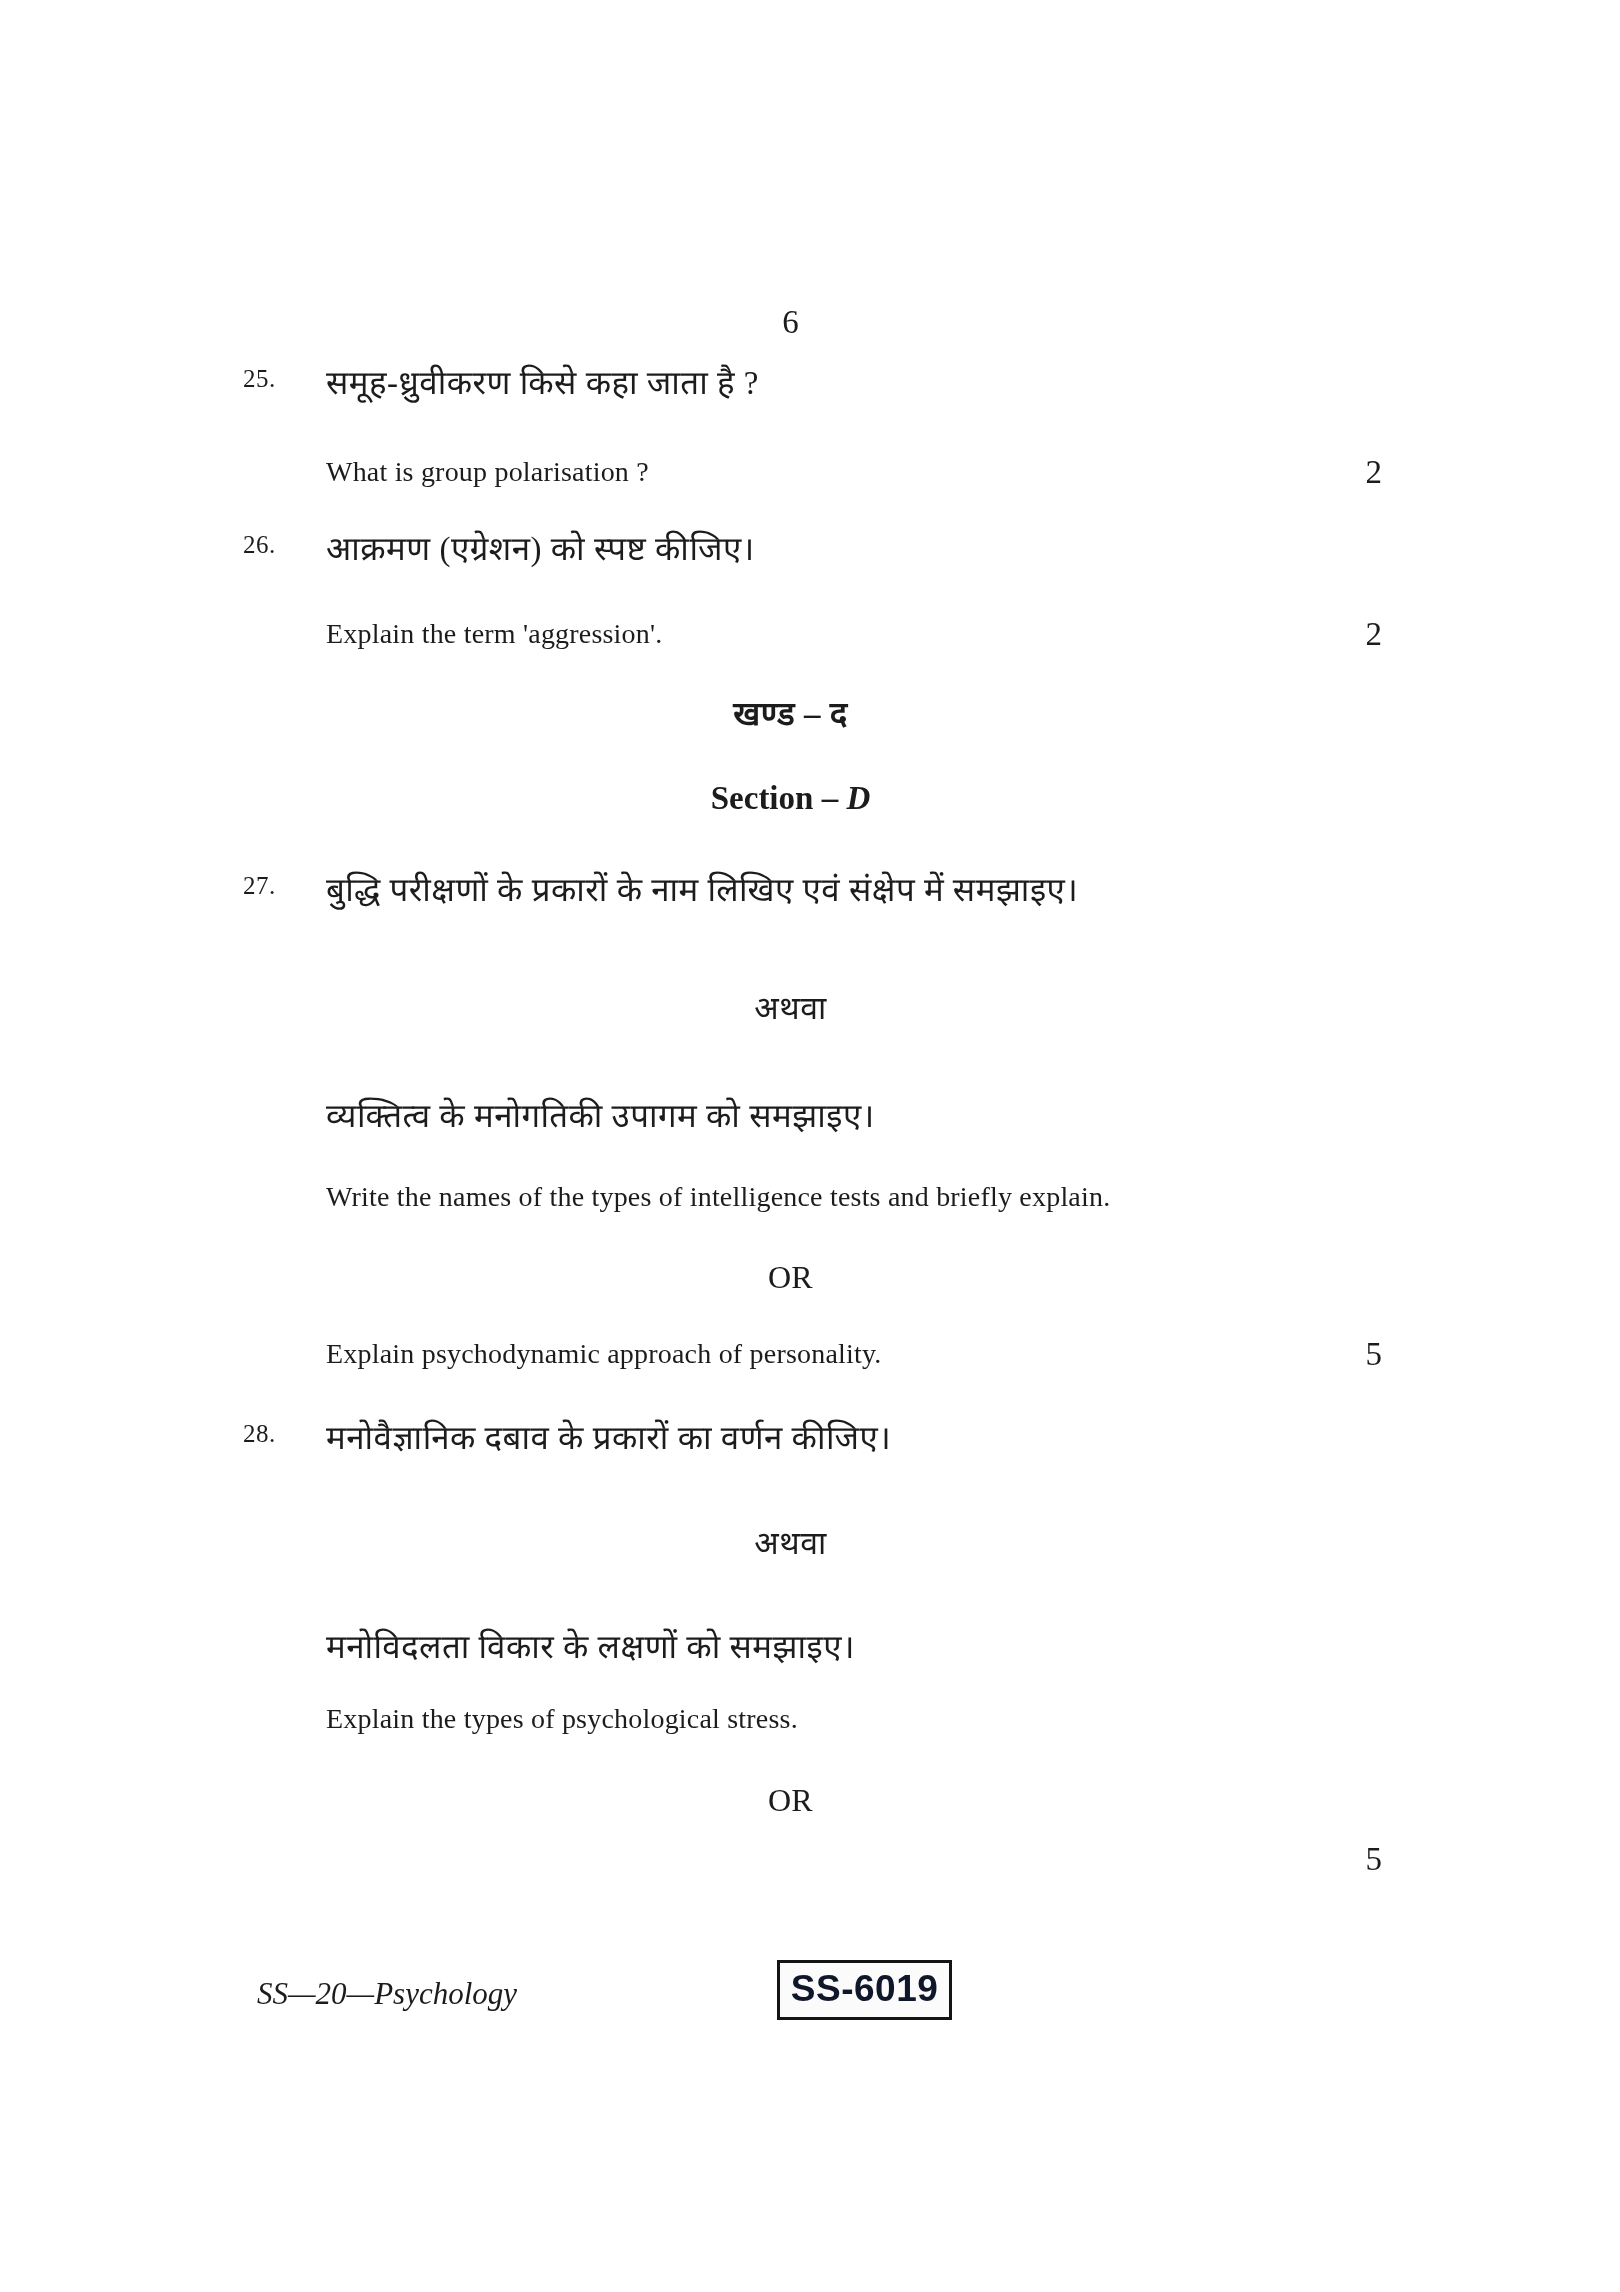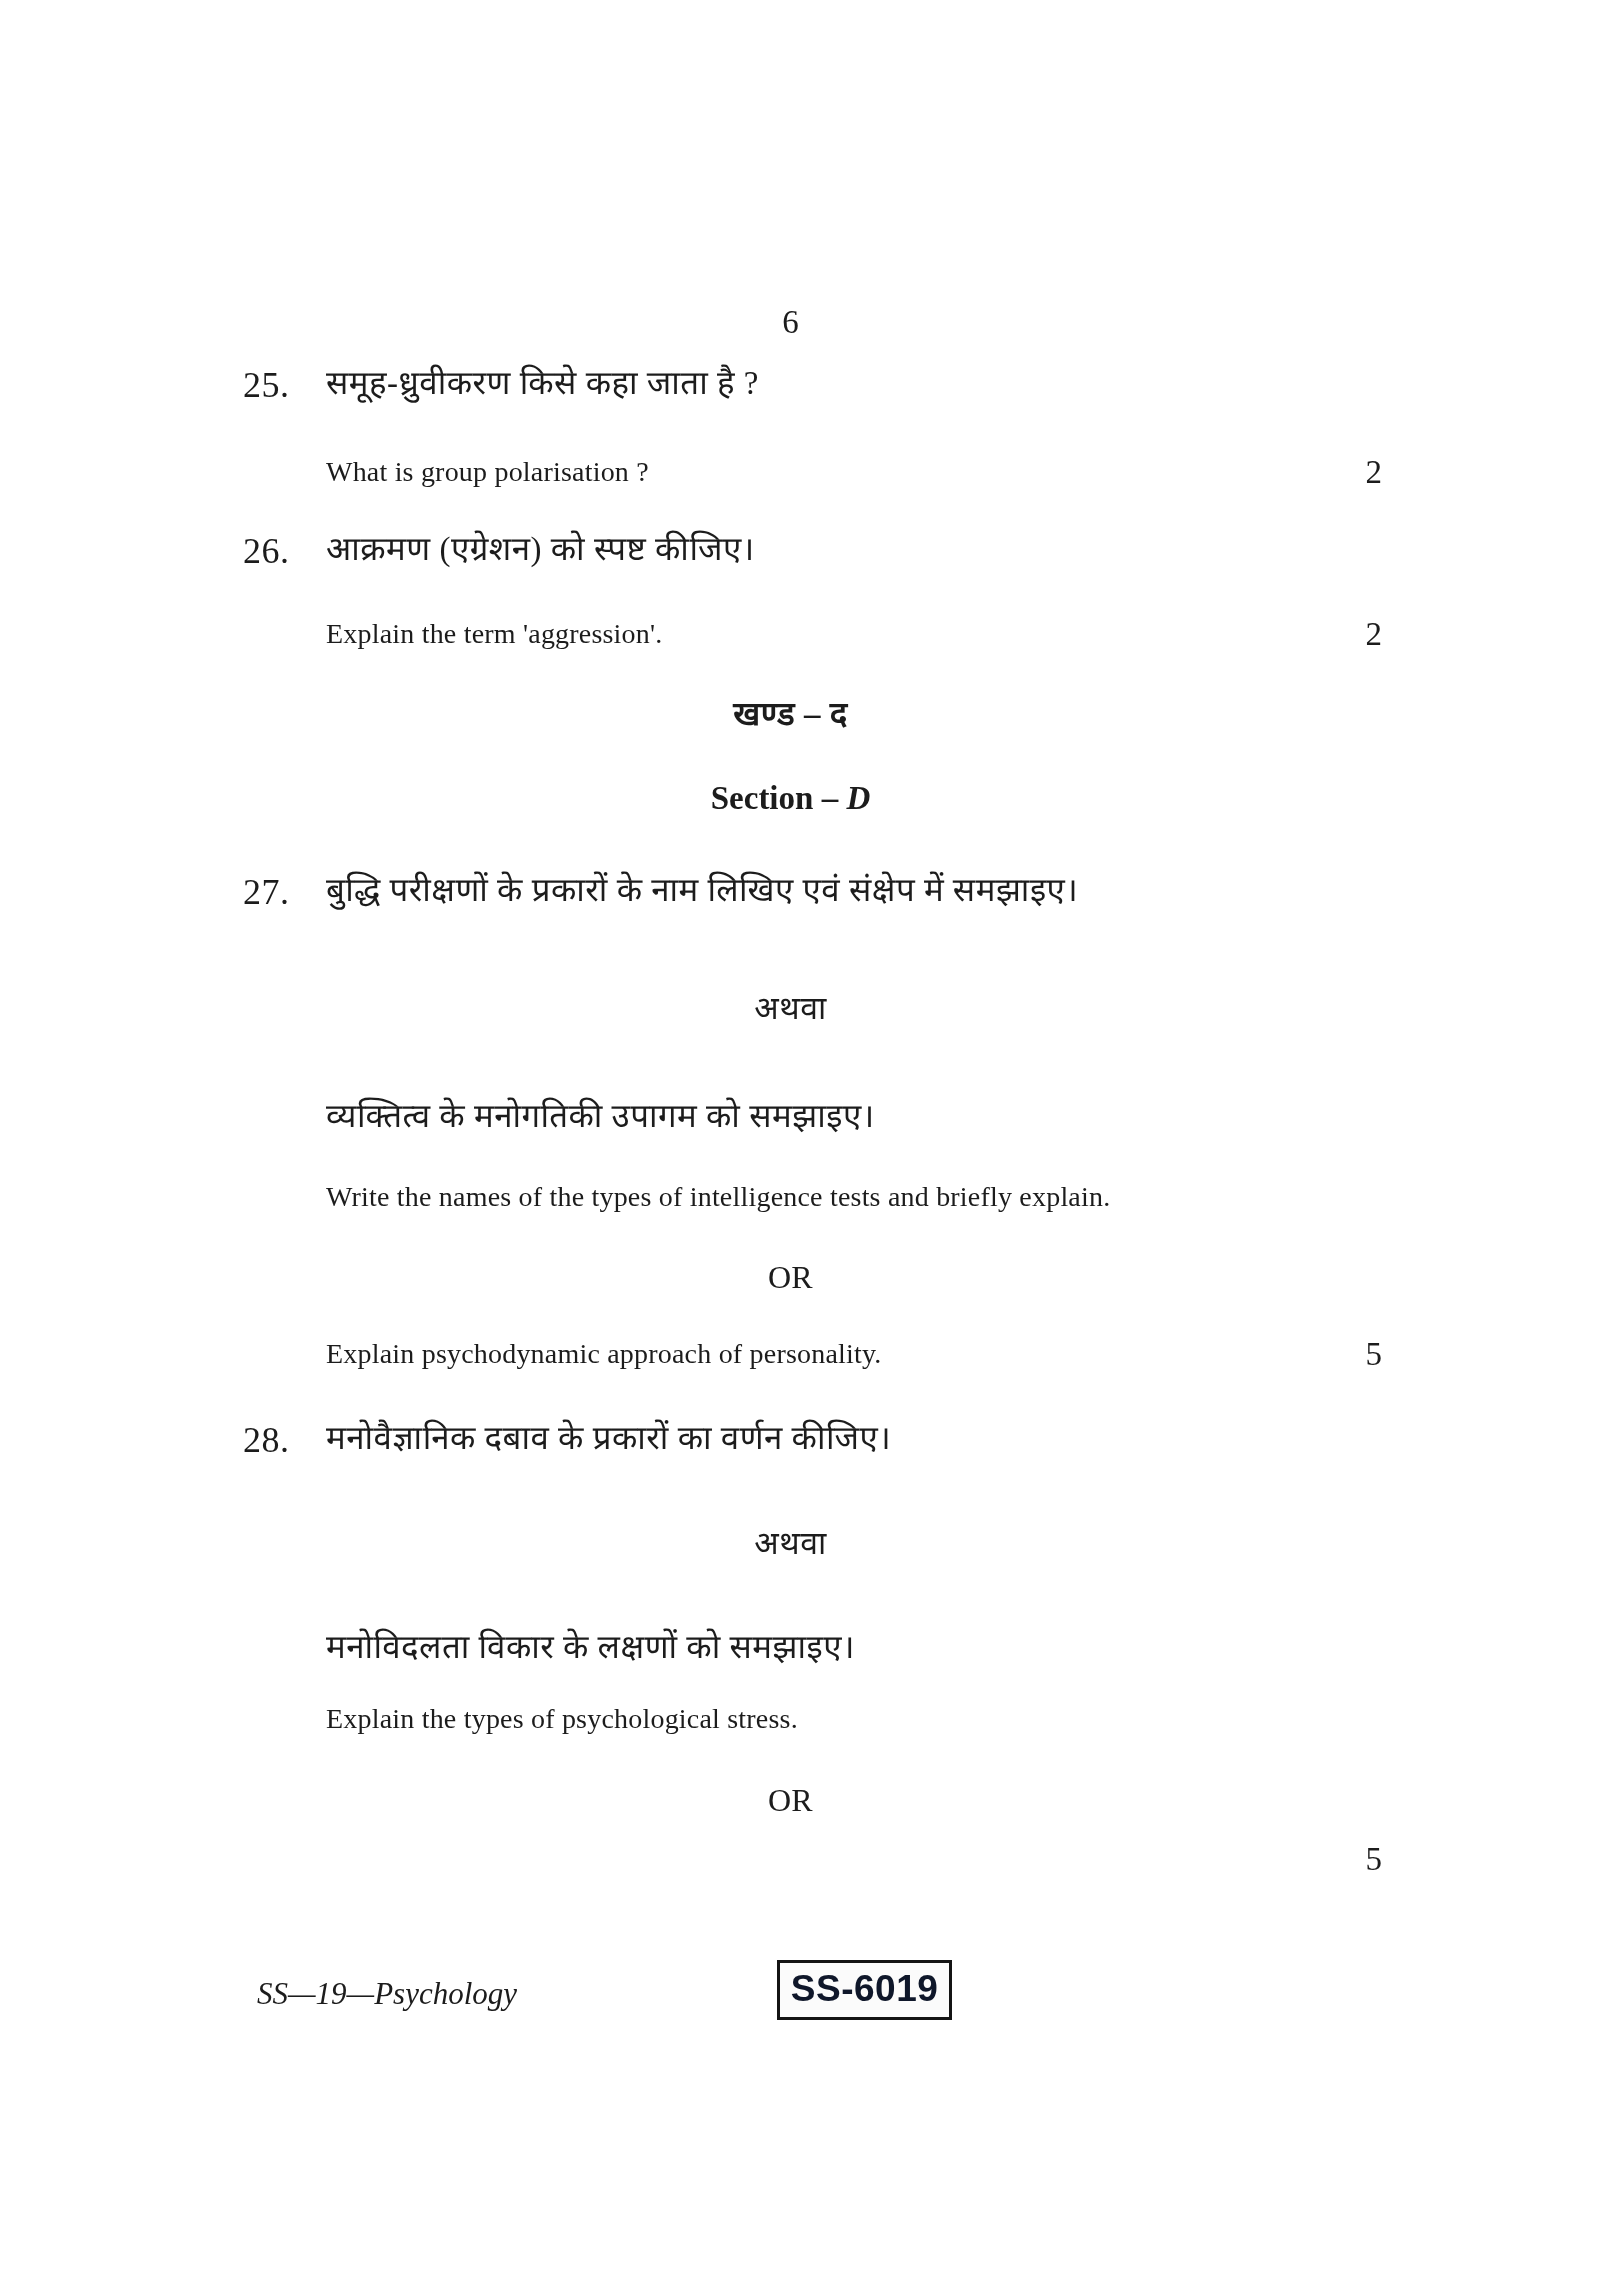--- a/index.html
+++ b/index.html
@@ -33,21 +33,21 @@
   }
   .english {
     font-size: 28px;
     line-height: 1.2;
     letter-spacing: 0.2px;
   }
   .qrow { left: 243px; right: 157px; }
   .qno {
     display: inline-block;
     width: 83px;
-    font-size: 36px;
+    font-size: 25px;
     vertical-align: top;
   }
   .qtext { display: inline-block; vertical-align: top; }
   .sub { left: 326px; }
   .marks {
     left: 1274px;
     width: 108px;
     text-align: right;
     font-size: 33px;
   }
@@ -124,19 +124,19 @@
   <div class="abs center-line hindi or-sep" style="top:1523px">अथवा</div>
 
   <div class="abs sub english" style="top:1702px">Explain the types of psychological stress.</div>
 
   <div class="abs sub hindi" style="top:1627px">मनोविदलता विकार के लक्षणों को समझाइए।</div>
 
   <div class="abs center-line english or-sep" style="top:1781px">OR</div>
 
   <div class="abs marks" style="top:1841px">5</div>
 
-  <div class="abs footer-id">SS—19—Psychology</div>
+  <div class="abs footer-id">SS—20—Psychology</div>
   <div class="abs code-box">
     <span class="code">SS-6019</span>
   </div>
 
 </div>
 
 
 </body></html>

